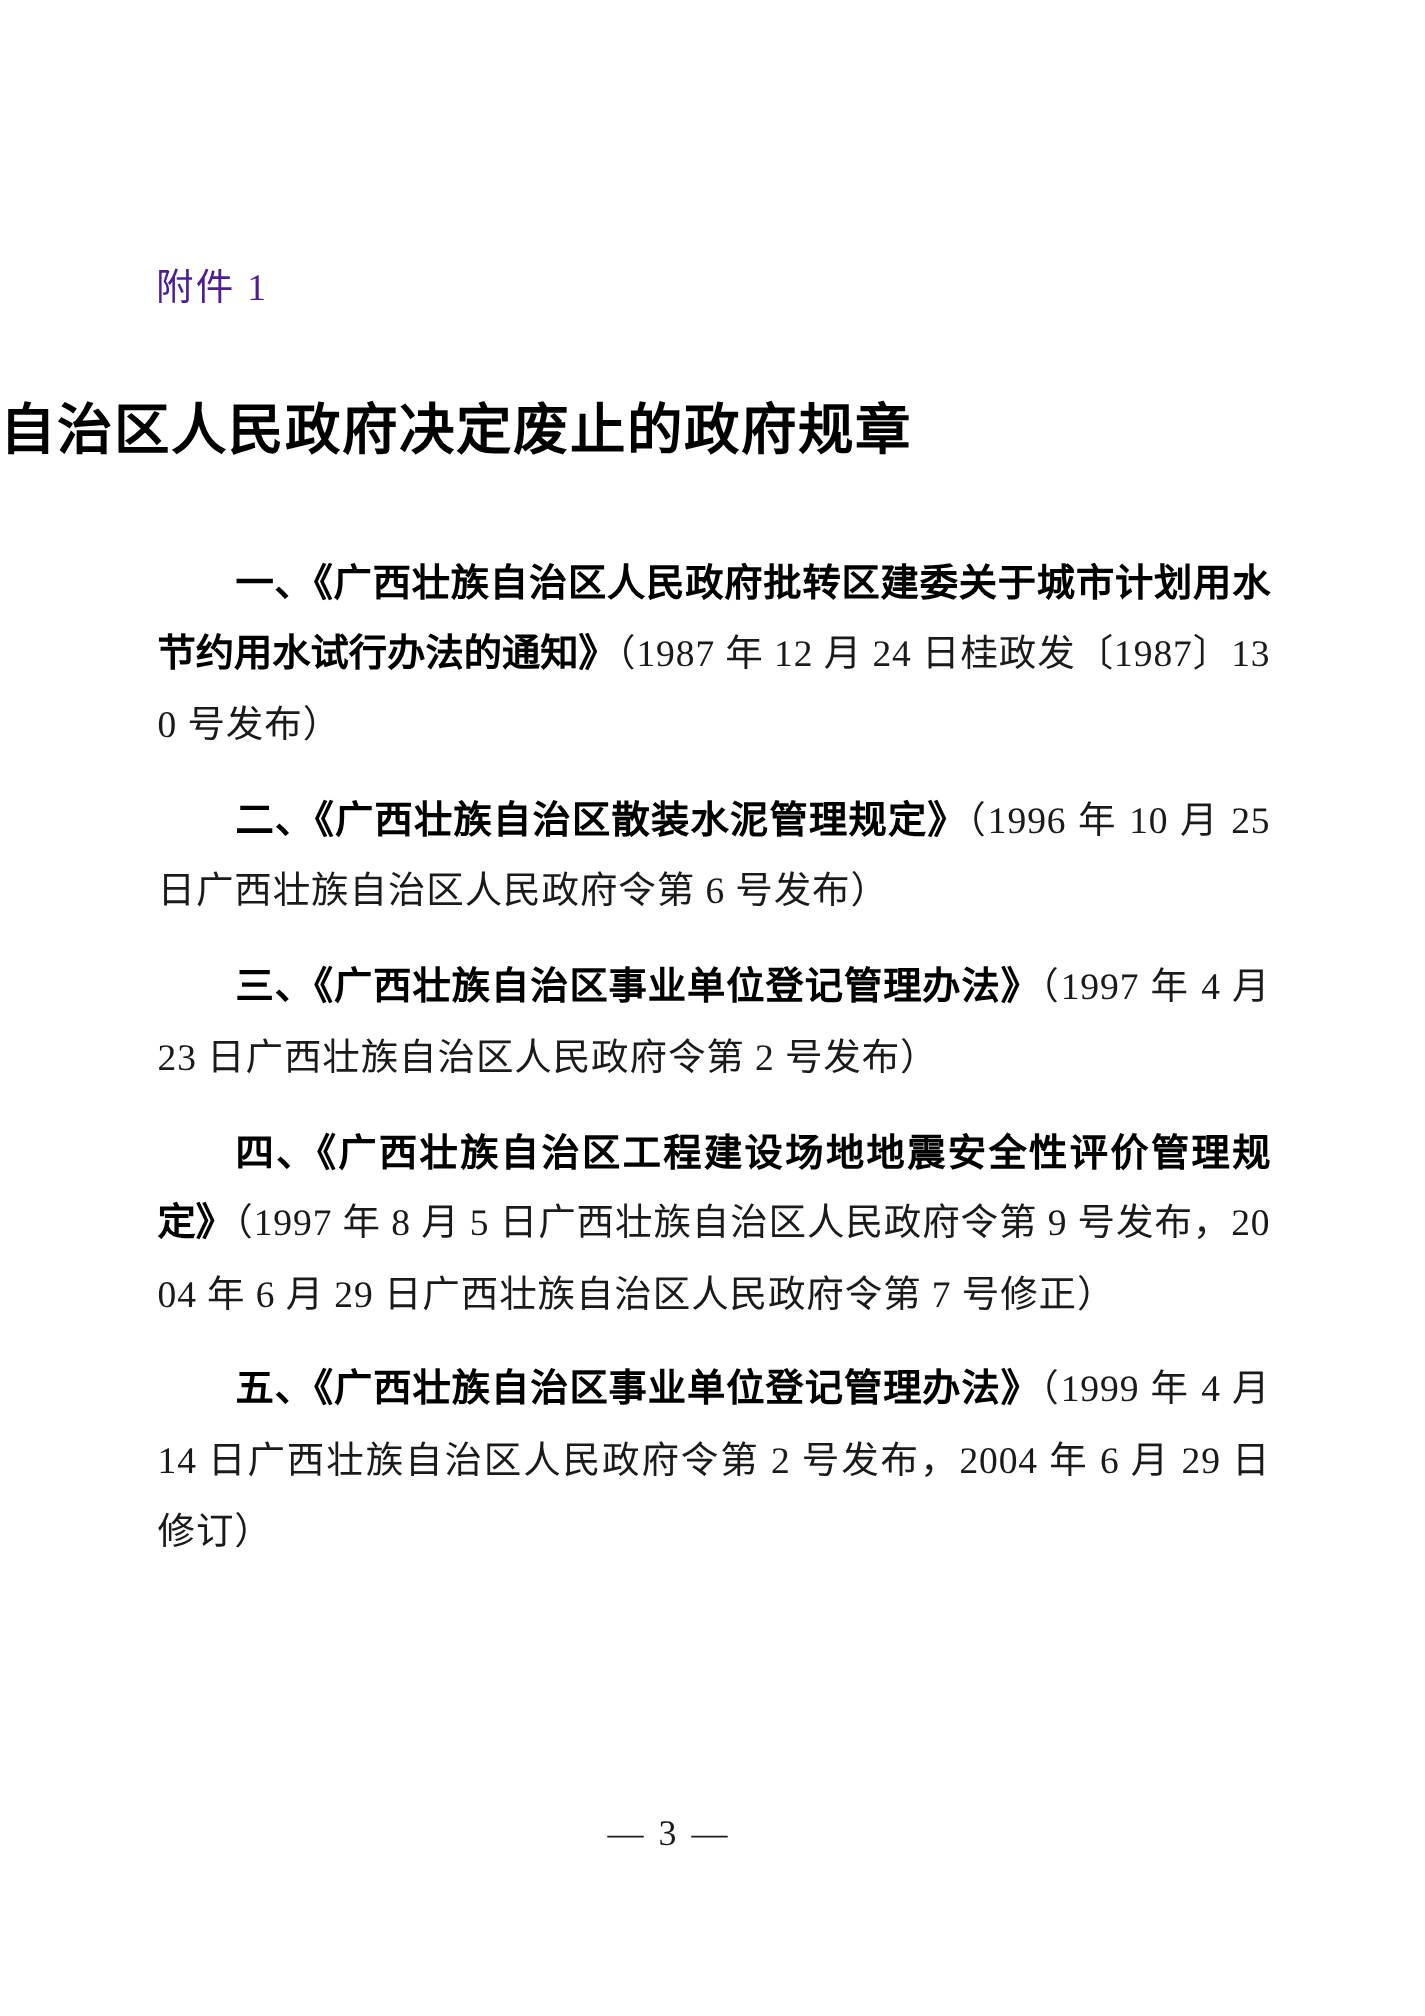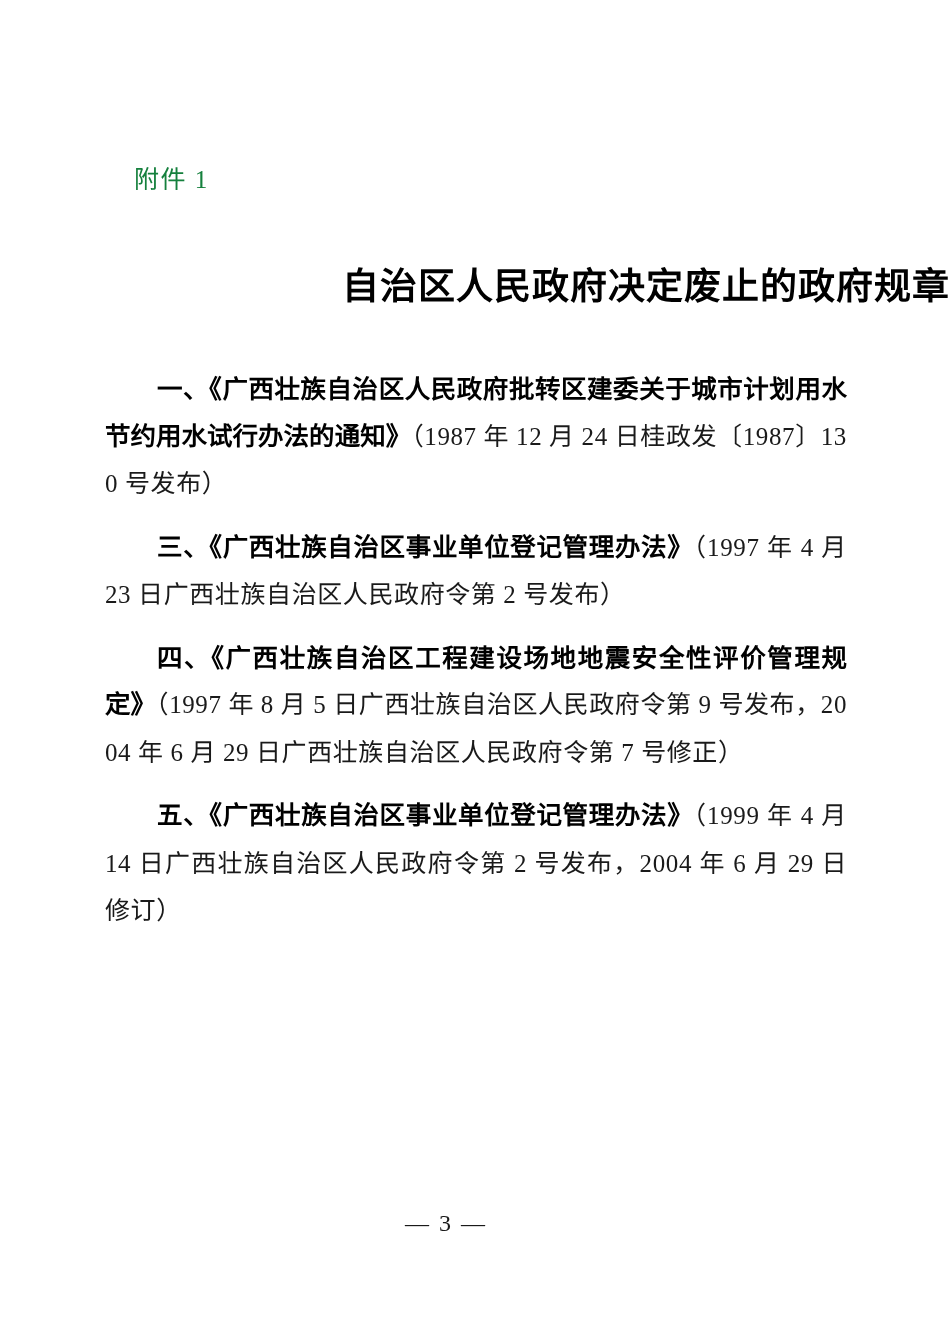--- a/index.html
+++ b/index.html
@@ -18,37 +18,36 @@
     overflow: hidden;
     color: #000000;
     font-family: "DejaVu Serif", "Liberation Serif", serif;
     -webkit-font-smoothing: antialiased;
   }
 
   
   .attachment-label {
     position: absolute;
     left: 104px;
-    top: 165px;
+    top: 178px;
     font-family: "Liberation Serif", "DejaVu Serif", serif;
     font-size: 25px;
     line-height: 30px;
     letter-spacing: 1.5px;
-    color: #15803d;
+    color: #4c1d95;
     white-space: pre;
-    margin-left: 30px;
   }
 
   
   .doc-title {
     position: absolute;
     left: 0;
     top: 239px;
     width: 950px;
-    text-align: right;
+    text-align: left;
     font-family: "DejaVu Sans", "Liberation Sans", sans-serif;
     font-weight: 700;
     font-size: 37px;
     line-height: 46px;
     letter-spacing: 1px;
     color: #000000;
     white-space: pre;
   }
 
   
@@ -115,20 +114,23 @@
 
   <div class="attachment-label">附件 1</div>
 
   <h1 class="doc-title">自治区人民政府决定废止的政府规章</h1>
 
   <div class="body-block">
     <p class="item">
       <span class="hei">一、</span><span class="hei">《</span><span class="hei">广西壮族自治区人民政府批转区建委关于城市计划用水节约用水试行办法的通知</span><span class="hei">》</span><span class="fs">（1987 年 12 月 24 日桂政发〔1987〕130 号发布）</span>
     </p>
 
+    <p class="item">
+      <span class="hei">二、</span><span class="hei">《</span><span class="hei">广西壮族自治区散装水泥管理规定</span><span class="hei">》</span><span class="fs">（1996 年 10 月 25 日广西壮族自治区人民政府令第 6 号发布）</span>
+    </p>
 
     <p class="item">
       <span class="hei">三、</span><span class="hei">《</span><span class="hei">广西壮族自治区事业单位登记管理办法</span><span class="hei">》</span><span class="fs">（1997 年 4 月 23 日广西壮族自治区人民政府令第 2 号发布）</span>
     </p>
 
     <p class="item">
       <span class="hei">四、</span><span class="hei">《</span><span class="hei">广西壮族自治区工程建设场地地震安全性评价管理规定</span><span class="hei">》</span><span class="fs">（1997 年 8 月 5 日广西壮族自治区人民政府令第 9 号发布，2004 年 6 月 29 日广西壮族自治区人民政府令第 7 号修正）</span>
     </p>
 
     <p class="item">

